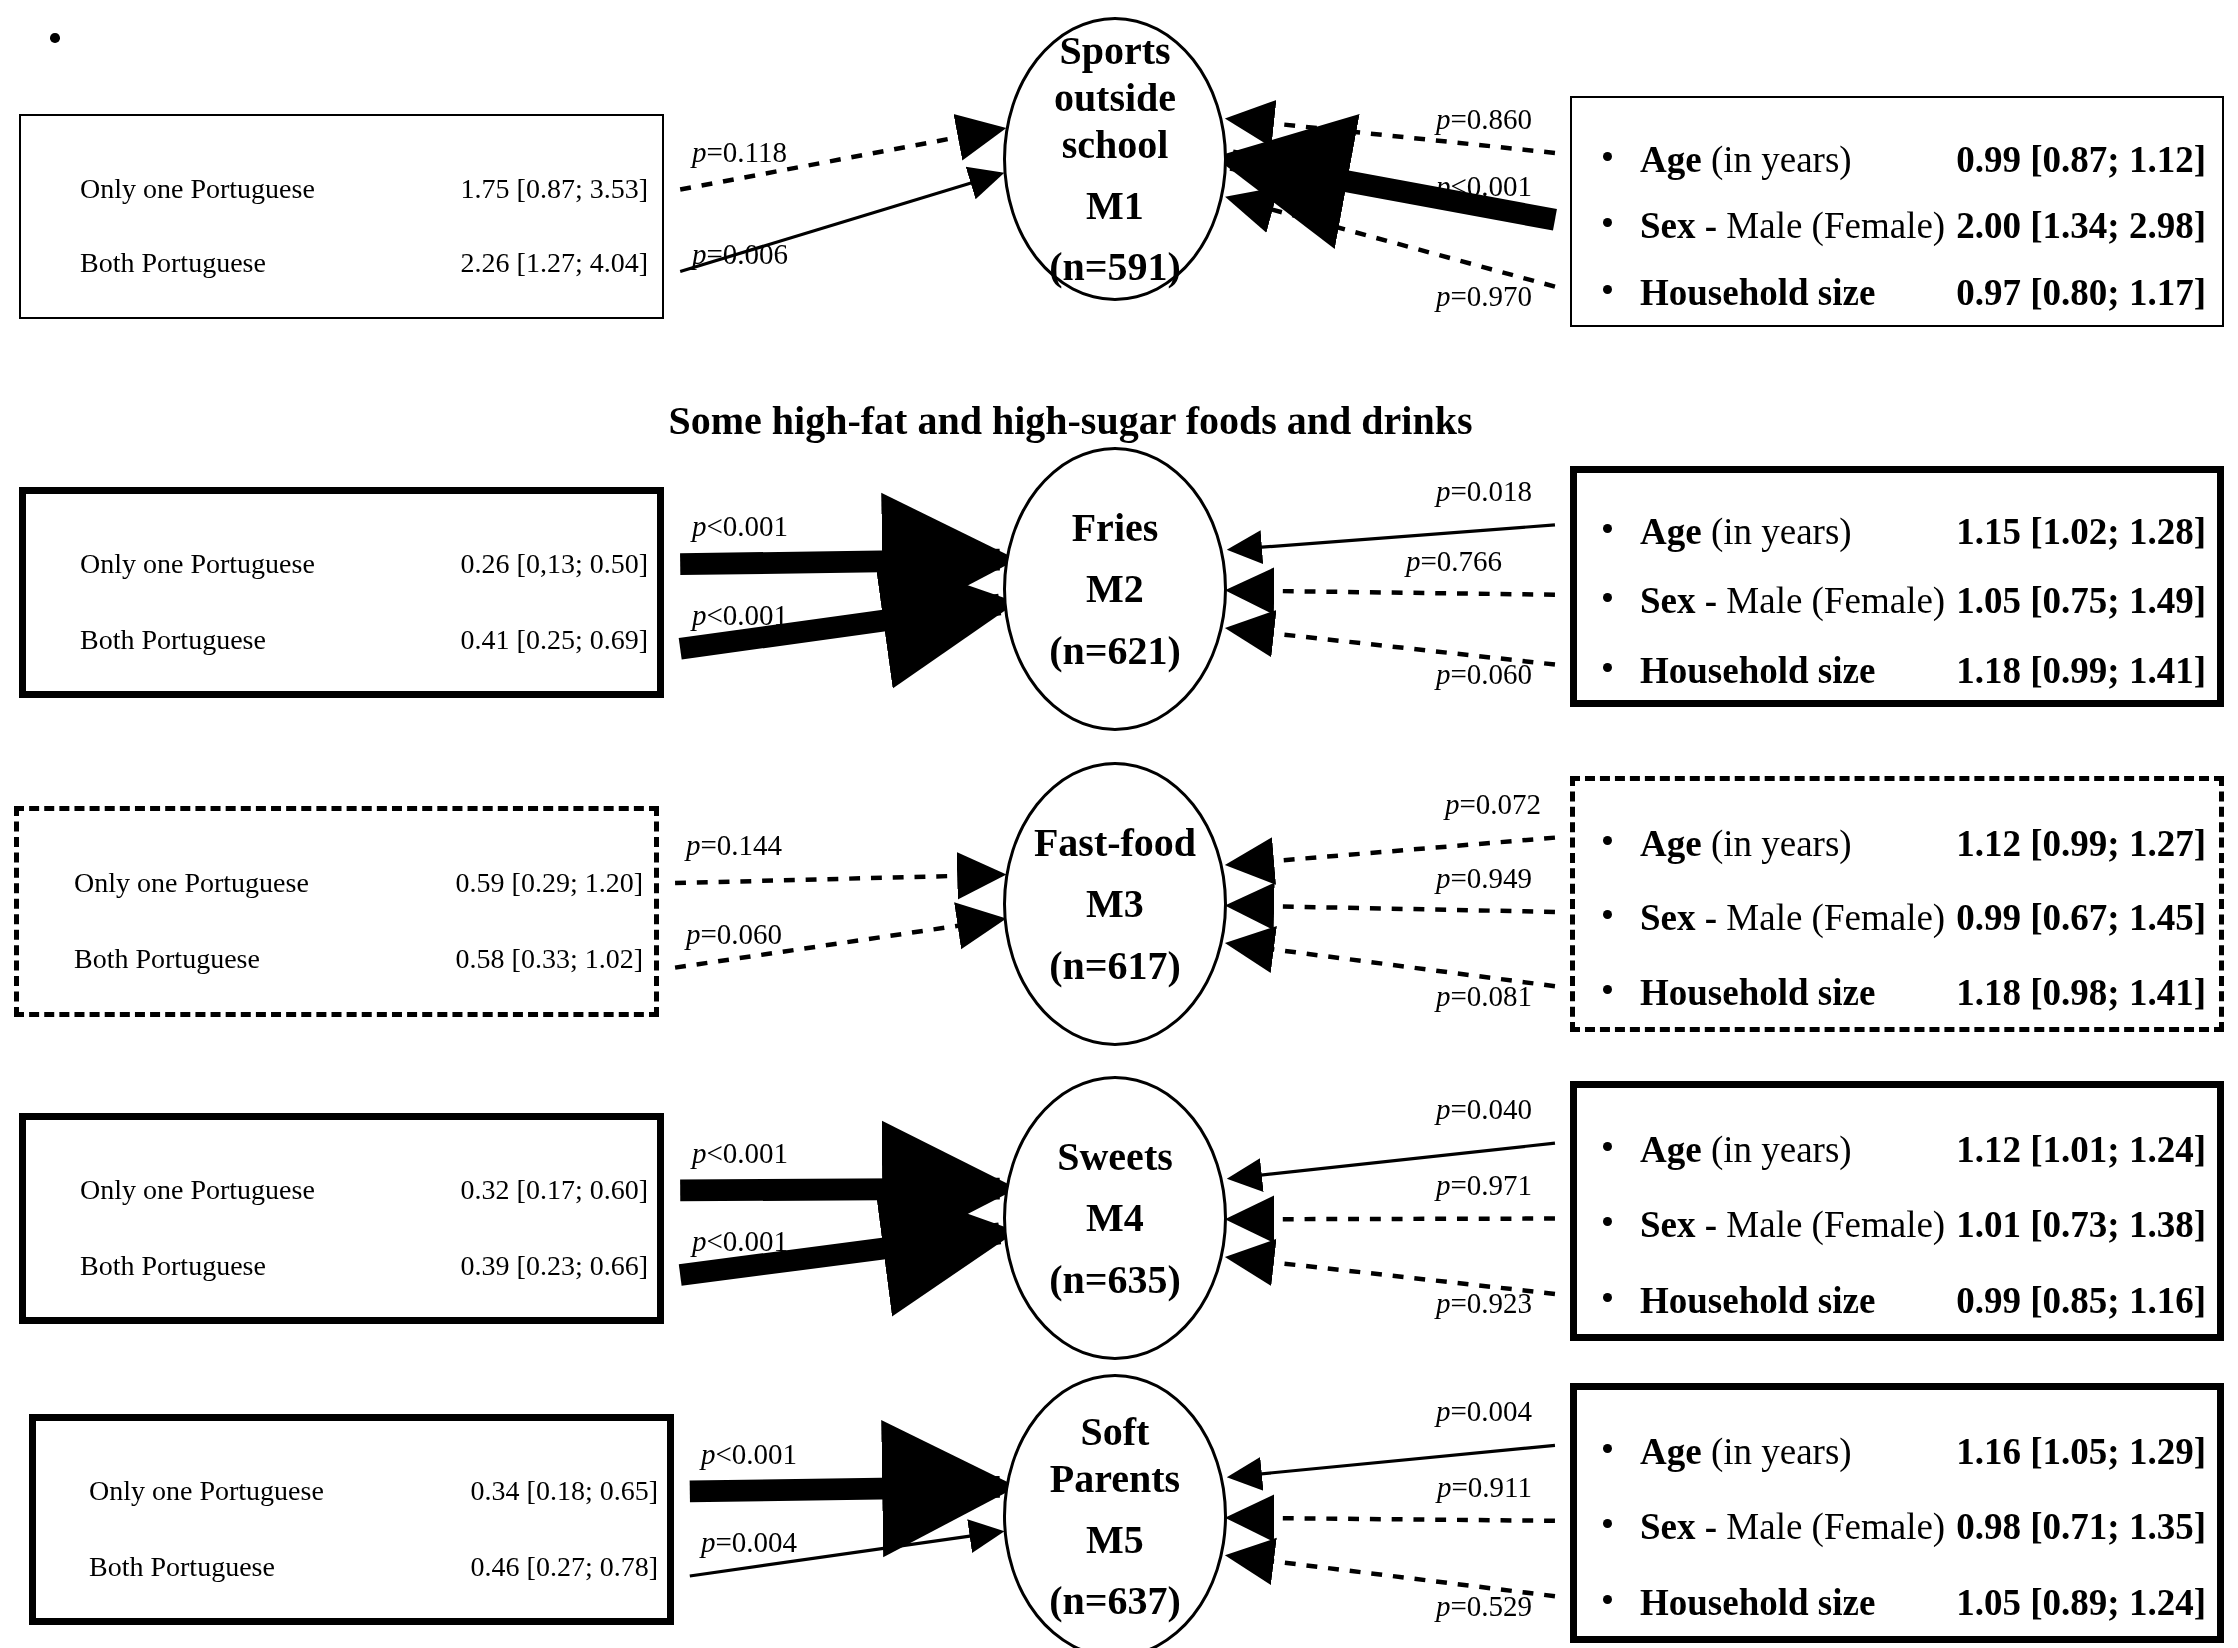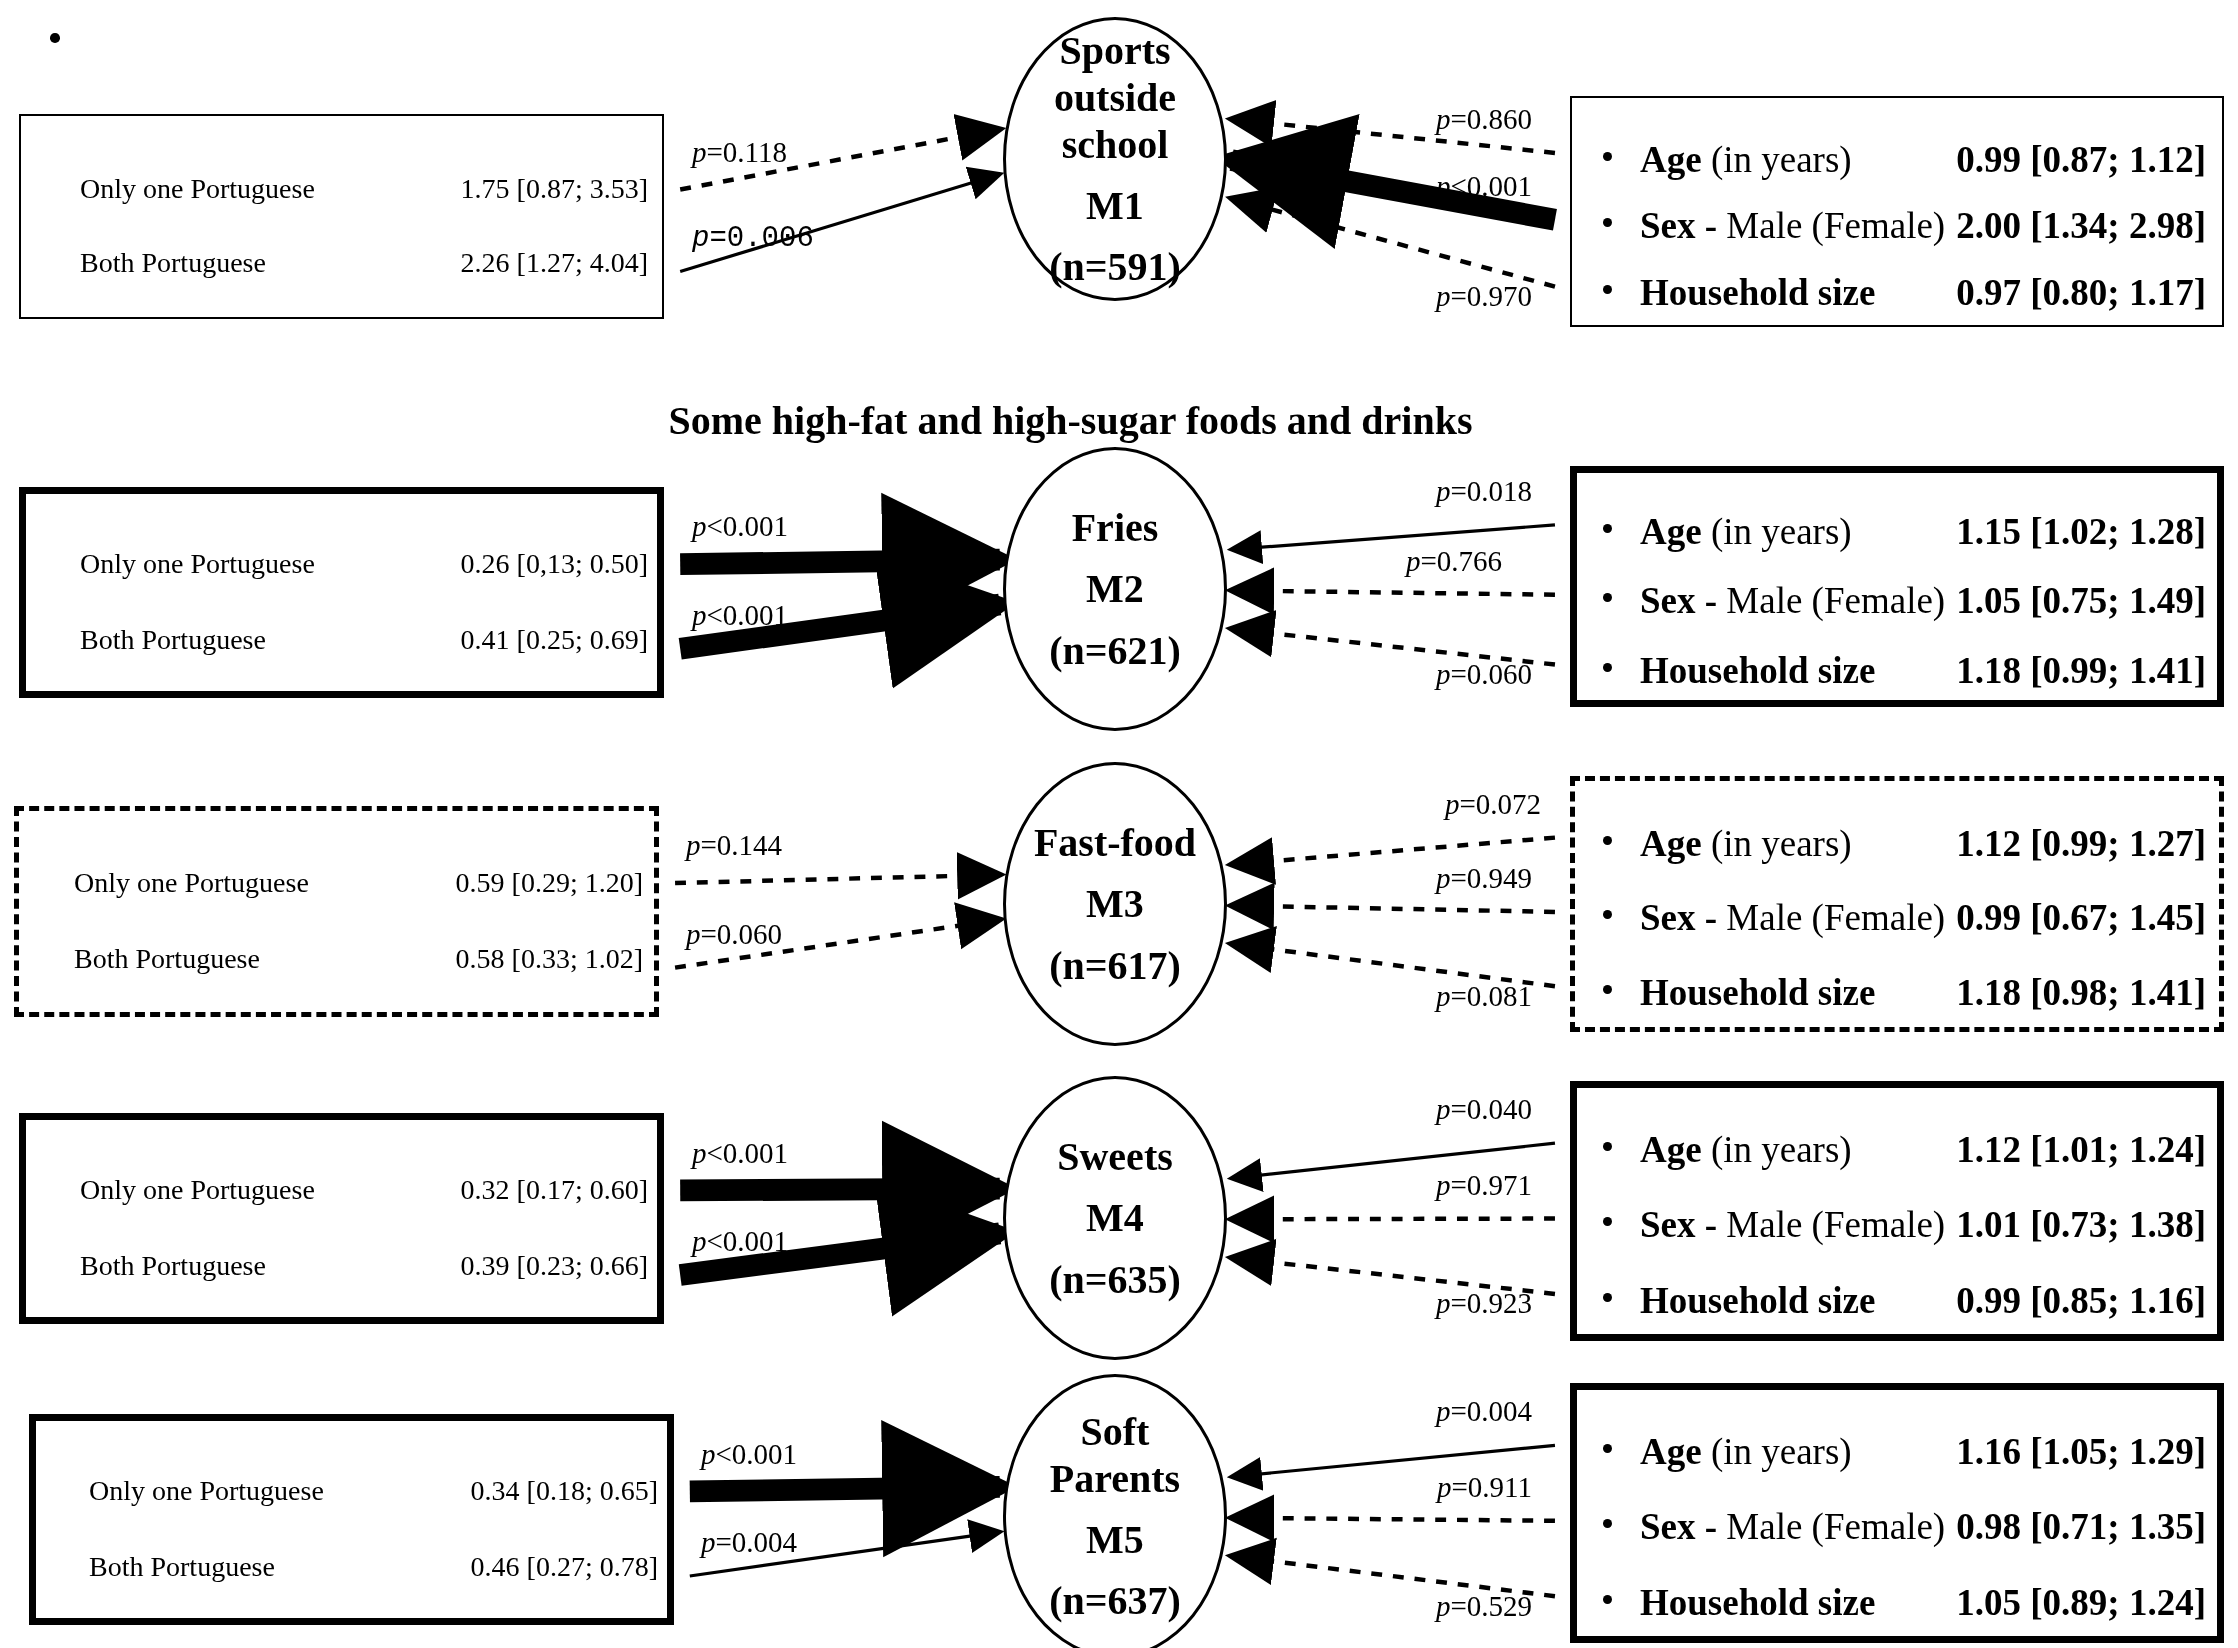--- a/index.html
+++ b/index.html
@@ -102,21 +102,21 @@
         <span class="nl">M1</span>
         <span class="gap"></span>
         <span class="nl">(n=591)</span>
       </div>
       <div class="panel solid-thin" style="left: 19px; top: 114px; width: 645px; height: 205px;"></div>
       <div class="row-line" style="left: 53px; top: 175px;">Only one Portuguese</div>
       <div class="row-line" style="left: auto; right: 1591px; top: 175px;">1.75 [0.87; 3.53]</div>
       <div class="row-line" style="left: 53px; top: 249px;">Both Portuguese</div>
       <div class="row-line" style="left: auto; right: 1591px; top: 249px;">2.26 [1.27; 4.04]</div>
       <div class="plab" style="left: 692px; top: 136px;"><i>p</i><span class="num">=0.118</span></div>
-      <div class="plab" style="left: 692px; top: 222px; font-family: Liberation Mono, monospace;"><i>p</i><span class="num">=0.006</span></div>
+      <div class="plab" style="left: 692px; top: 238px;"><i>p</i><span class="num">=0.006</span></div>
       <div class="panel solid-thin" style="left: 1570px; top: 96px; width: 654px; height: 231px;"></div>
       <div class="cov-row" style="left: 1570px; width: 654px; top: 138px;">
         <span class="cov-bullet"></span>
         <span class="cov-name"><b>Age</b> (in years)</span>
         <span class="cov-val">0.99 [0.87; 1.12]</span>
       </div>
       <div class="cov-row" style="left: 1570px; width: 654px; top: 204px;">
         <span class="cov-bullet"></span>
         <span class="cov-name"><b>Sex - </b> Male (Female)</span>
         <span class="cov-val">2.00 [1.34; 2.98]</span>

